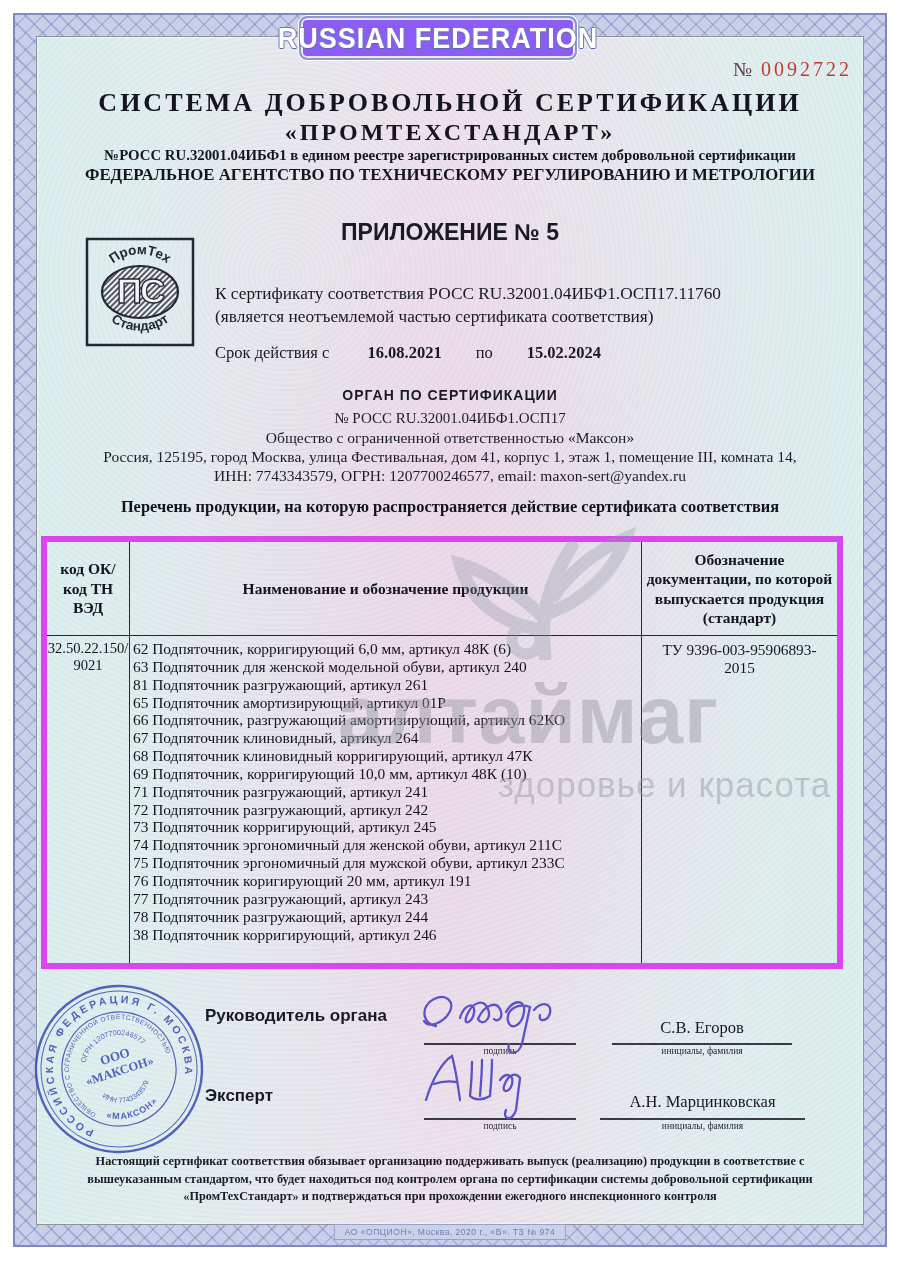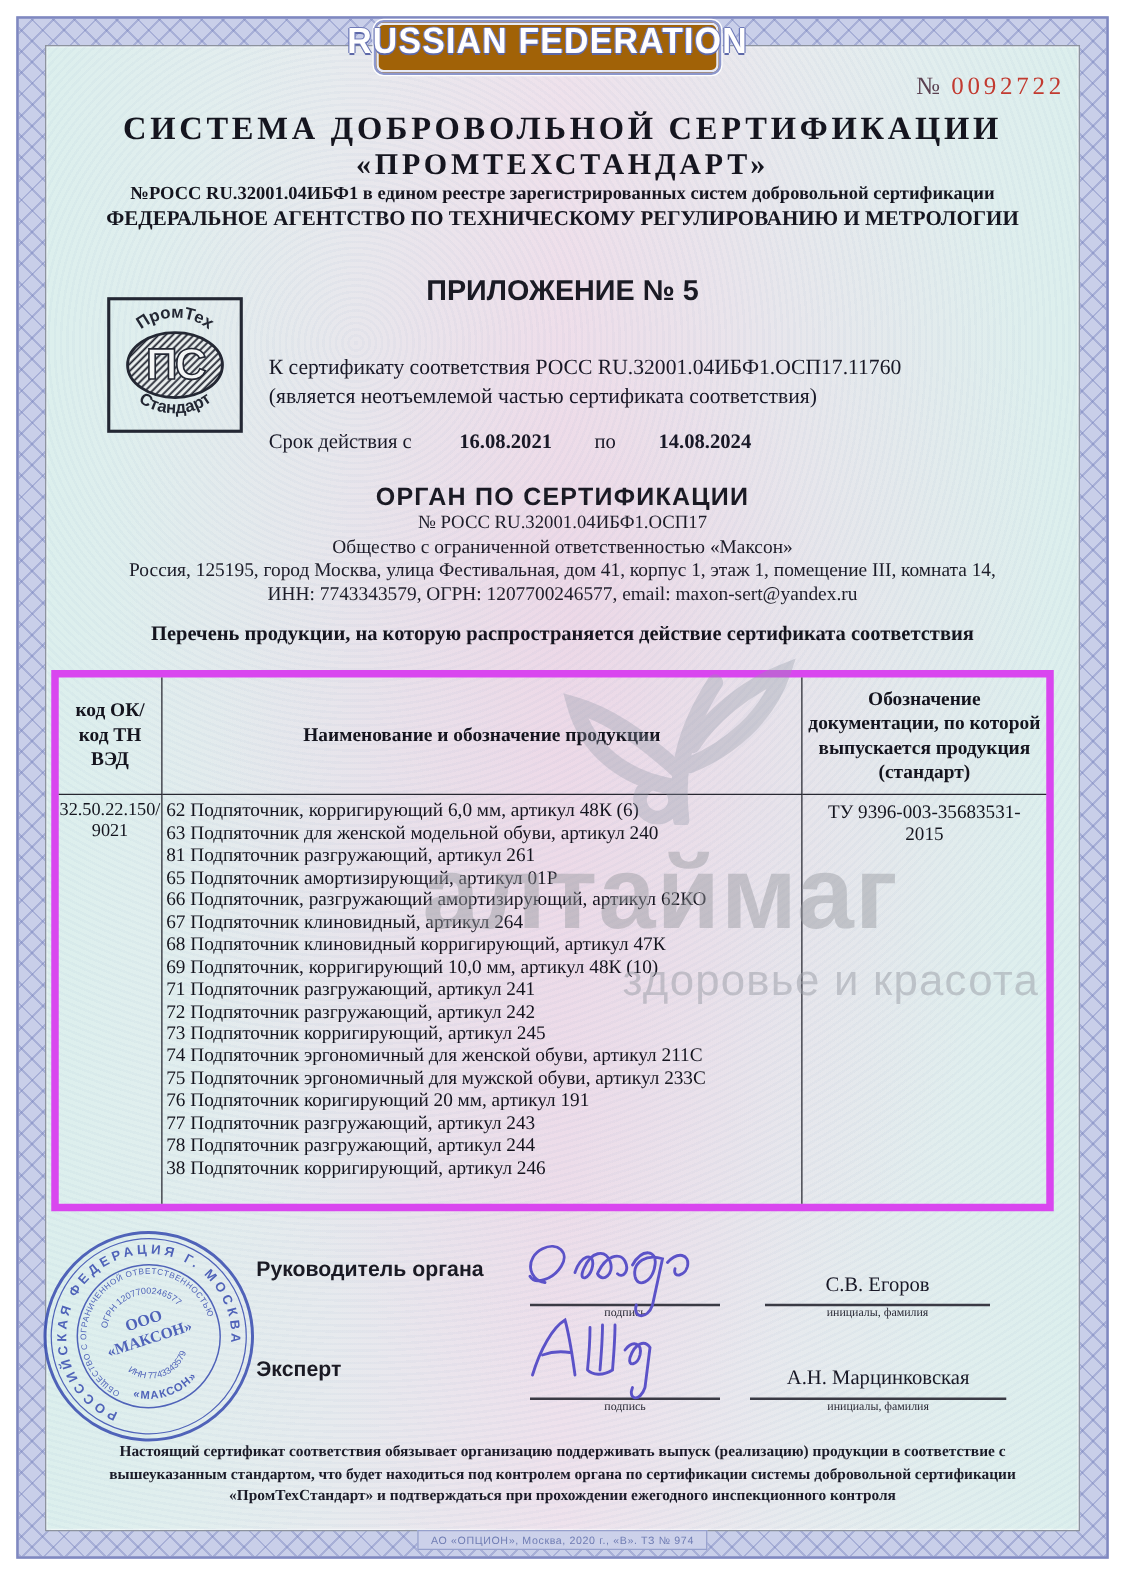--- a/index.html
+++ b/index.html
@@ -14,44 +14,44 @@
   .doc{position:absolute;left:36px;right:36px;top:36px;bottom:47px;
        border:1px solid #8d939e;box-shadow:inset 0 0 0 1px rgba(255,255,255,.5);
        background:
          radial-gradient(ellipse at 52% 38%, rgba(233,196,220,.35), rgba(233,196,220,0) 62%),
          radial-gradient(ellipse at 50% 75%, rgba(226,198,224,.22), rgba(226,198,224,0) 55%),
          linear-gradient(90deg,#dcefed 0%,#e7edef 28%,#f0e6ee 50%,#e7edef 72%,#dcefed 100%);}
   .doc::after{content:"";position:absolute;inset:0;
          background:repeating-radial-gradient(circle at 30% 20%, rgba(120,150,190,.05) 0 2px, transparent 2px 5px);}
   
   .badge{position:absolute;left:299px;top:16px;width:274px;height:40px;z-index:2;
-         background:#a16207;border:2px solid #8d97cc;border-radius:8px;
+         background:#8b5cf6;border:2px solid #8d97cc;border-radius:8px;
          box-shadow:inset 0 0 0 2px #e7eaf6, 0 0 0 1px #fff;
-         display:flex;align-items:flex-start;justify-content:center;}
+         display:flex;align-items:center;justify-content:center;}
   .badge span{font-family:"Liberation Sans","DejaVu Sans",sans-serif;font-weight:700;
          font-size:27px;letter-spacing:1px;color:#fff;transform:scaleY(1.08);
          text-shadow:-1px 0 #6f7ab8,1px 0 #6f7ab8,0 -1px #6f7ab8,0 1.5px #5d68a8;white-space:nowrap;}
   .serial{position:absolute;right:48px;top:58px;z-index:2;font-size:20px;letter-spacing:2px;white-space:nowrap;margin-left:20px;}
   .serial .pfx{color:#5a4050;}
   .serial .num{color:#c23a30;font-weight:400;letter-spacing:3px;}
   .ctr{position:absolute;left:40px;right:40px;text-align:center;z-index:2;}
   .t1{top:88px;font-size:26px;font-weight:700;letter-spacing:3px;color:#15151f;}
   .t2{top:119px;font-size:24px;font-weight:700;letter-spacing:3px;color:#15151f;}
   .t3{top:147px;font-size:14.8px;font-weight:700;color:#15151f;}
   .t4{top:165px;font-size:16.8px;font-weight:700;color:#15151f;}
   .apx{top:219px;font-family:"Liberation Sans","DejaVu Sans",sans-serif;font-size:23px;font-weight:700;color:#1a1a24;}
   
   .certline1{position:absolute;left:215px;top:284px;font-size:17.3px;z-index:2;color:#181826;}
   .certline2{position:absolute;left:215px;top:307px;font-size:17.3px;z-index:2;color:#181826;}
   .validity{position:absolute;left:215px;top:343px;font-size:16.5px;z-index:2;white-space:nowrap;color:#181826;}
   .validity b{font-size:16.5px;}
   .validity .g1{display:inline-block;width:38px;}
   .validity .g2{display:inline-block;width:34px;}
   
-  .orghead{top:387px;font-family:"Liberation Sans","DejaVu Sans",sans-serif;font-size:20px;font-weight:700;letter-spacing:1px;color:#1a1a24;}
+  .orghead{top:387px;font-family:"Liberation Sans","DejaVu Sans",sans-serif;font-size:14px;font-weight:700;letter-spacing:1px;color:#1a1a24;}
   .orgnum{top:410px;font-size:15px;}
   .orgco{top:429px;font-size:15.5px;}
   .orgaddr{top:448px;font-size:15.5px;}
   .orginn{top:467px;font-size:15.5px;}
   .caption{top:497px;font-size:16.4px;font-weight:700;color:#14141e;}
   
   .logo{position:absolute;left:84px;top:236px;z-index:2;}
   
   .tbl{position:absolute;left:41px;top:536px;width:790px;height:421px;z-index:2;
        display:grid;grid-template-columns:83px 512px 195px;grid-template-rows:94px 1fr;
@@ -125,21 +125,21 @@
     </text>
     <text font-family="Liberation Sans, DejaVu Sans, sans-serif" font-size="13.5" font-weight="700" fill="#232733">
       <textPath href="#lbot" startOffset="50%" text-anchor="middle">Стандарт</textPath>
     </text>
     <text x="56" y="67" text-anchor="middle" font-family="Liberation Sans, DejaVu Sans, sans-serif" font-size="35" font-weight="700" fill="#f4f6f6" stroke="#232733" stroke-width="1.3" letter-spacing="-2">ПС</text>
   </svg>
 
   <div class="certline1">К сертификату соответствия РОСС RU.32001.04ИБФ1.ОСП17.11760</div>
   <div class="certline2">(является неотъемлемой частью сертификата соответствия)</div>
   <div class="validity">
-    <span>Срок действия с</span><span class="g1"></span><b>16.08.2021</b><span class="g2"></span><span>по</span><span class="g2"></span><b>14.08.2024</b>
+    <span>Срок действия с</span><span class="g1"></span><b>16.08.2021</b><span class="g2"></span><span>по</span><span class="g2"></span><b>15.02.2024</b>
   </div>
 
   <div class="ctr orghead">ОРГАН ПО СЕРТИФИКАЦИИ</div>
   <div class="ctr orgnum">№ РОСС RU.32001.04ИБФ1.ОСП17</div>
   <div class="ctr orgco">Общество с ограниченной ответственностью «Максон»</div>
   <div class="ctr orgaddr">Россия, 125195, город Москва, улица Фестивальная, дом 41, корпус 1, этаж 1, помещение III, комната 14,</div>
   <div class="ctr orginn">ИНН: 7743343579, ОГРН: 1207700246577, email: maxon-sert@yandex.ru</div>
 
   <div class="ctr caption">Перечень продукции, на которую распространяется действие сертификата соответствия</div>
   <div class="tbl">
@@ -165,21 +165,21 @@
         <div class="item">71 Подпяточник разгружающий, артикул 241</div>
         <div class="item">72 Подпяточник разгружающий, артикул 242</div>
         <div class="item">73 Подпяточник корригирующий, артикул 245</div>
         <div class="item">74 Подпяточник эргономичный для женской обуви, артикул 211С</div>
         <div class="item">75 Подпяточник эргономичный для мужской обуви, артикул 233С</div>
         <div class="item">76 Подпяточник коригирующий 20 мм, артикул 191</div>
         <div class="item">77 Подпяточник разгружающий, артикул 243</div>
         <div class="item">78 Подпяточник разгружающий, артикул 244</div>
         <div class="item">38 Подпяточник корригирующий, артикул 246</div>
       </div>
-    <div class="c cellstd">ТУ 9396-003-35683531-2015</div>
+    <div class="c cellstd">ТУ 9396-003-95906893-2015</div>
   </div>
 
   <svg class="wm wmflower" width="430" height="148" viewBox="0 0 430 148">
     <g fill="none" stroke="#8f98a6" stroke-width="13" stroke-linecap="round">
       <path d="M215,144 C210,102 218,72 242,34"></path>
       <path d="M212,118 C170,112 140,88 130,52 C158,60 188,82 212,104"></path>
       <path d="M222,100 C252,88 284,62 296,26 C266,38 238,62 224,84"></path>
       <circle cx="196" cy="128" r="14" stroke-width="11"></circle>
     </g>
   </svg>

